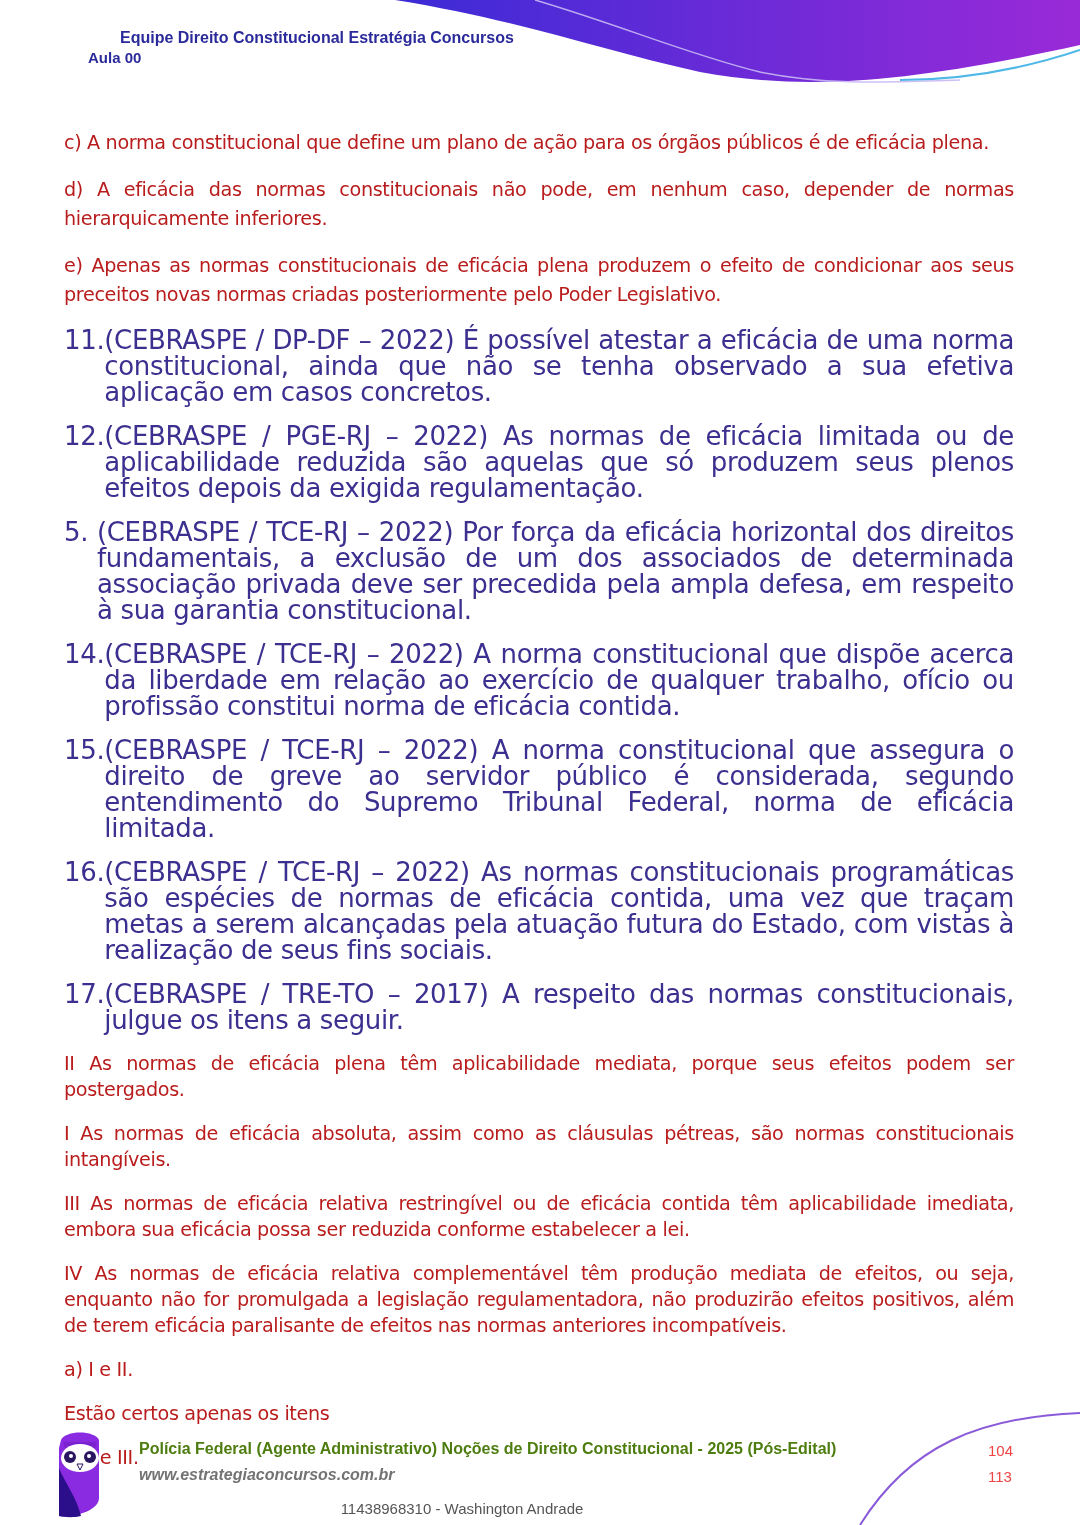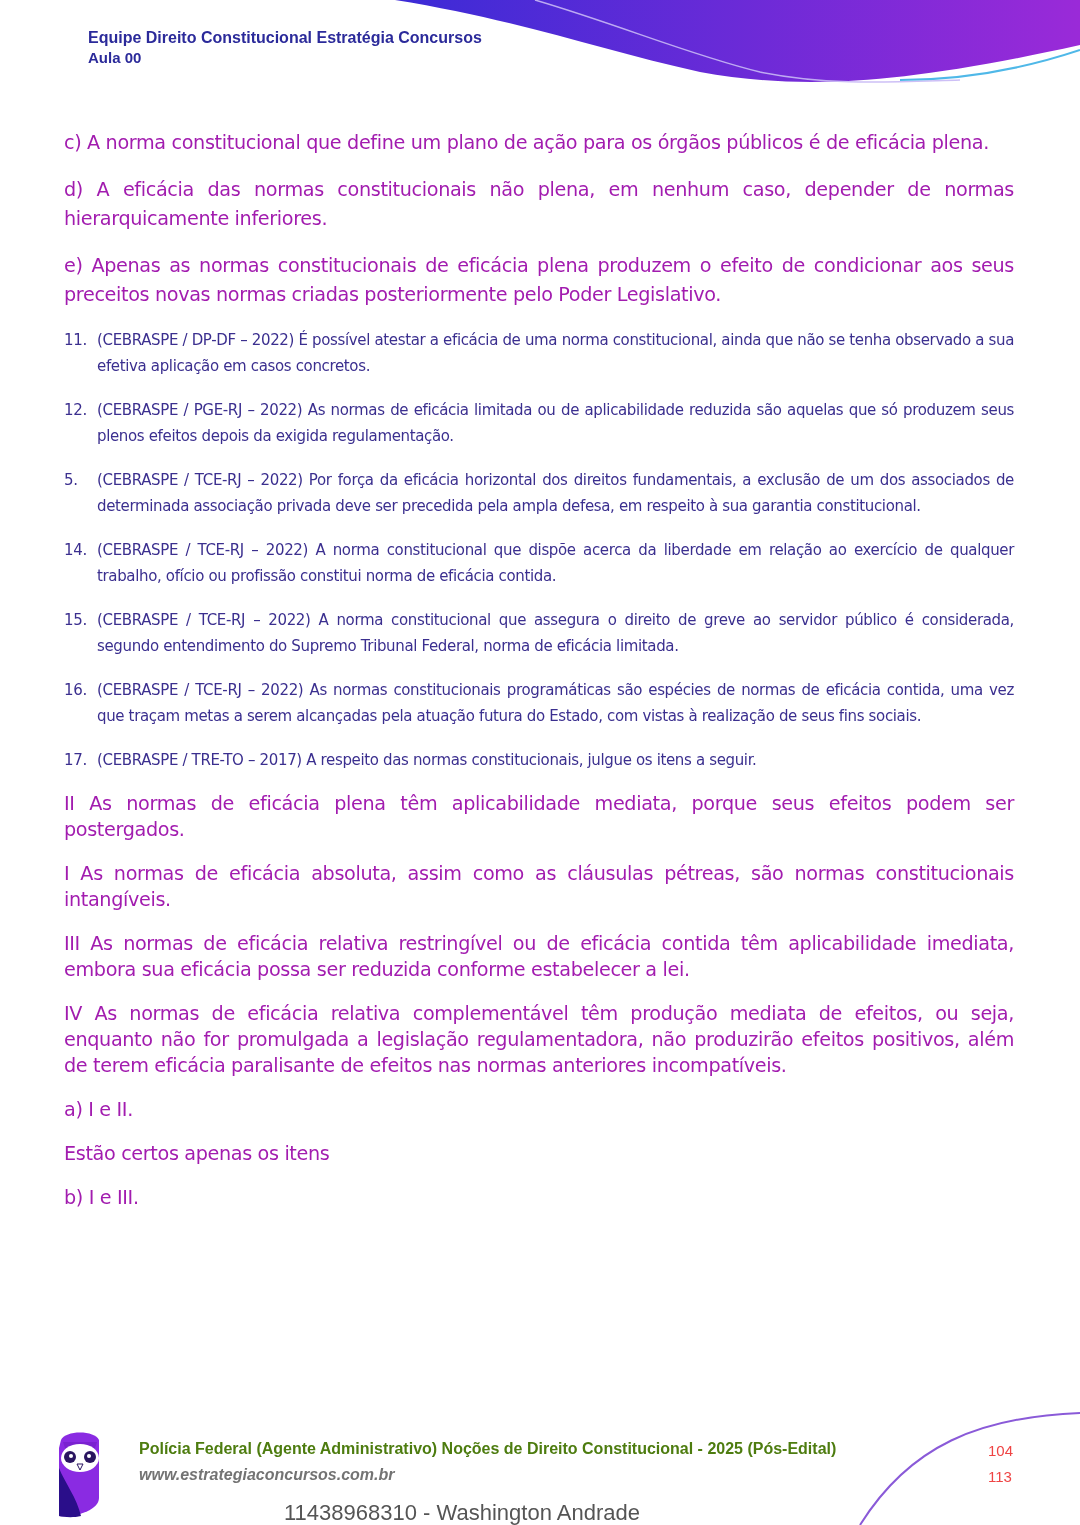--- a/index.html
+++ b/index.html
@@ -1,35 +1,35 @@
 <!DOCTYPE html>
 <html><head>
   <meta charset="utf-8">
   <style>
     * { box-sizing: border-box; margin: 0; padding: 0; }
     html, body { width: 1080px; height: 1525px; background: #ffffff; overflow: hidden; }
     body { position: relative; font-family: "Liberation Sans", sans-serif; }
 
     .header-wave { position: absolute; left: 0; top: 0; width: 1080px; height: 100px; }
     .header-text { position: absolute; left: 88px; top: 28px; color: #2b2a9a; font-weight: bold; font-family: "Liberation Sans", sans-serif; }
-    .header-title { font-size: 16px; line-height: 20px; }
+    .header-title { font-size: 16px; line-height: 20px; margin-left: 32px; }
     .header-sub { font-size: 15px; line-height: 20px; }
 
     .content { position: absolute; left: 64px; top: 128px; width: 950px; font-family: "DejaVu Sans", sans-serif; }
-    .para { font-size: 19.2px; line-height: 29px; color: #a21caf; text-align: justify; letter-spacing: -0.35px; word-spacing: 0px; }
+    .para { font-size: 19.2px; line-height: 29px; color: #b91c1c; text-align: justify; letter-spacing: -0.35px; word-spacing: 0px; }
     .para.mb { margin-bottom: 18px; }
-    .q { display: flex; color: #3b2f8f; font-size: 15px; line-height: 26px; text-align: justify; letter-spacing: -0.35px; margin-bottom: 18px; }
+    .q { display: flex; color: #3b2f8f; font-size: 26px; line-height: 26px; text-align: justify; letter-spacing: -0.35px; margin-bottom: 18px; }
     .q-num { flex: 0 0 33px; }
     .q-text { flex: 1; }
 
     .footer-logo { position: absolute; left: 55px; top: 1428px; width: 50px; height: 90px; }
     .footer-course { position: absolute; left: 139px; top: 1440px; font-size: 16px; font-weight: bold; color: #4d7c0f; font-family: "Liberation Sans", sans-serif; }
     .footer-url { position: absolute; left: 139px; top: 1466px; font-size: 16px; font-weight: bold; font-style: italic; color: #737373; font-family: "Liberation Sans", sans-serif; }
     .footer-page { position: absolute; left: 988px; top: 1438px; font-size: 15px; color: #ef4444; font-family: "Liberation Sans", sans-serif; line-height: 26px; }
-    .footer-watermark { position: absolute; left: 0; width: 924px; top: 1500px; text-align: center; font-size: 22px; color: #555555; font-family: "Liberation Sans", sans-serif; }
+    .footer-watermark { position: absolute; left: 0; width: 924px; top: 1500px; text-align: center; font-size: 15px; color: #555555; font-family: "Liberation Sans", sans-serif; }
     .footer-arc { position: absolute; left: 850px; top: 1405px; width: 230px; height: 120px; }
   </style>
 </head>
 <body>
 
 <svg class="header-wave" viewBox="0 0 1080 100" preserveAspectRatio="none">
   <defs>
     <linearGradient id="wg" x1="0" y1="0" x2="1" y2="0">
       <stop offset="0" stop-color="#3b2bd6"></stop>
       <stop offset="1" stop-color="#9a2ad8"></stop>
@@ -40,21 +40,21 @@
   <path d="M900,80 C960,80 1020,70 1080,50" fill="none" stroke="#4fb8e8" stroke-width="2"></path>
 </svg>
 
 <div class="header-text">
   <div class="header-title">Equipe Direito Constitucional Estratégia Concursos</div>
   <div class="header-sub">Aula 00</div>
 </div>
 
 <div class="content">
   <p class="para mb">c) A norma constitucional que define um plano de ação para os órgãos públicos é de eficácia plena.</p>
-  <p class="para mb">d) A eficácia das normas constitucionais não plena, em nenhum caso, depender de normas hierarquicamente inferiores.</p>
+  <p class="para mb">d) A eficácia das normas constitucionais não pode, em nenhum caso, depender de normas hierarquicamente inferiores.</p>
   <p class="para mb">e) Apenas as normas constitucionais de eficácia plena produzem o efeito de condicionar aos seus preceitos novas normas criadas posteriormente pelo Poder Legislativo.</p>
 
   <div class="q">
     <span class="q-num">11.</span>
     <span class="q-text">(CEBRASPE / DP-DF – 2022) É possível atestar a eficácia de uma norma constitucional, ainda que não se tenha observado a sua efetiva aplicação em casos concretos.</span>
   </div>
   <div class="q">
     <span class="q-num">12.</span>
     <span class="q-text">(CEBRASPE / PGE-RJ – 2022) As normas de eficácia limitada ou de aplicabilidade reduzida são aquelas que só produzem seus plenos efeitos depois da exigida regulamentação.</span>
   </div>

